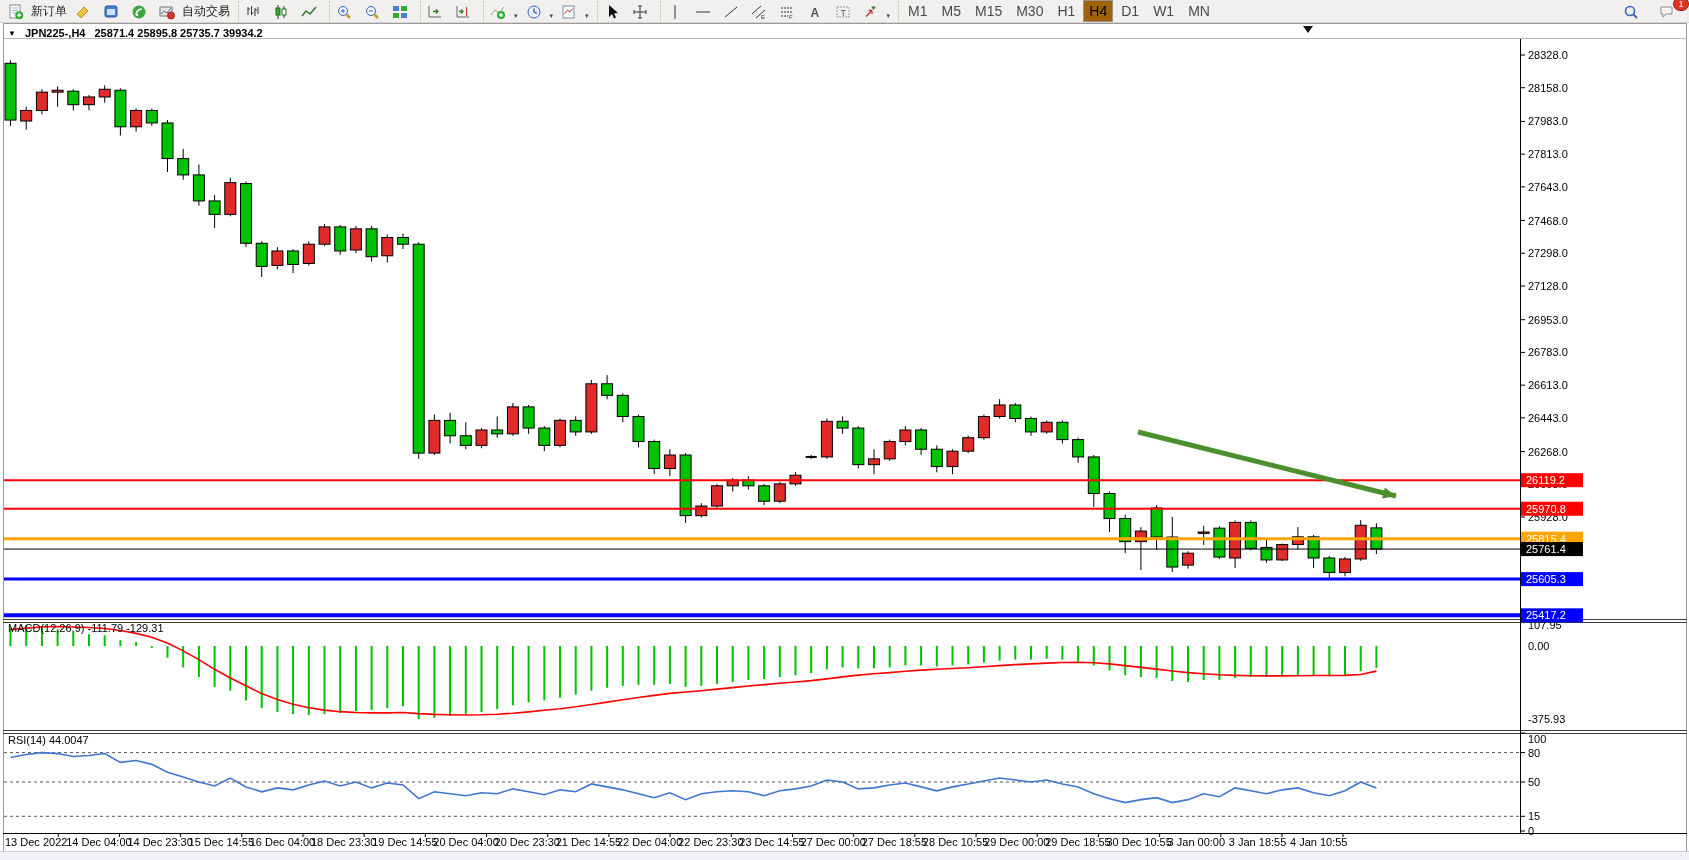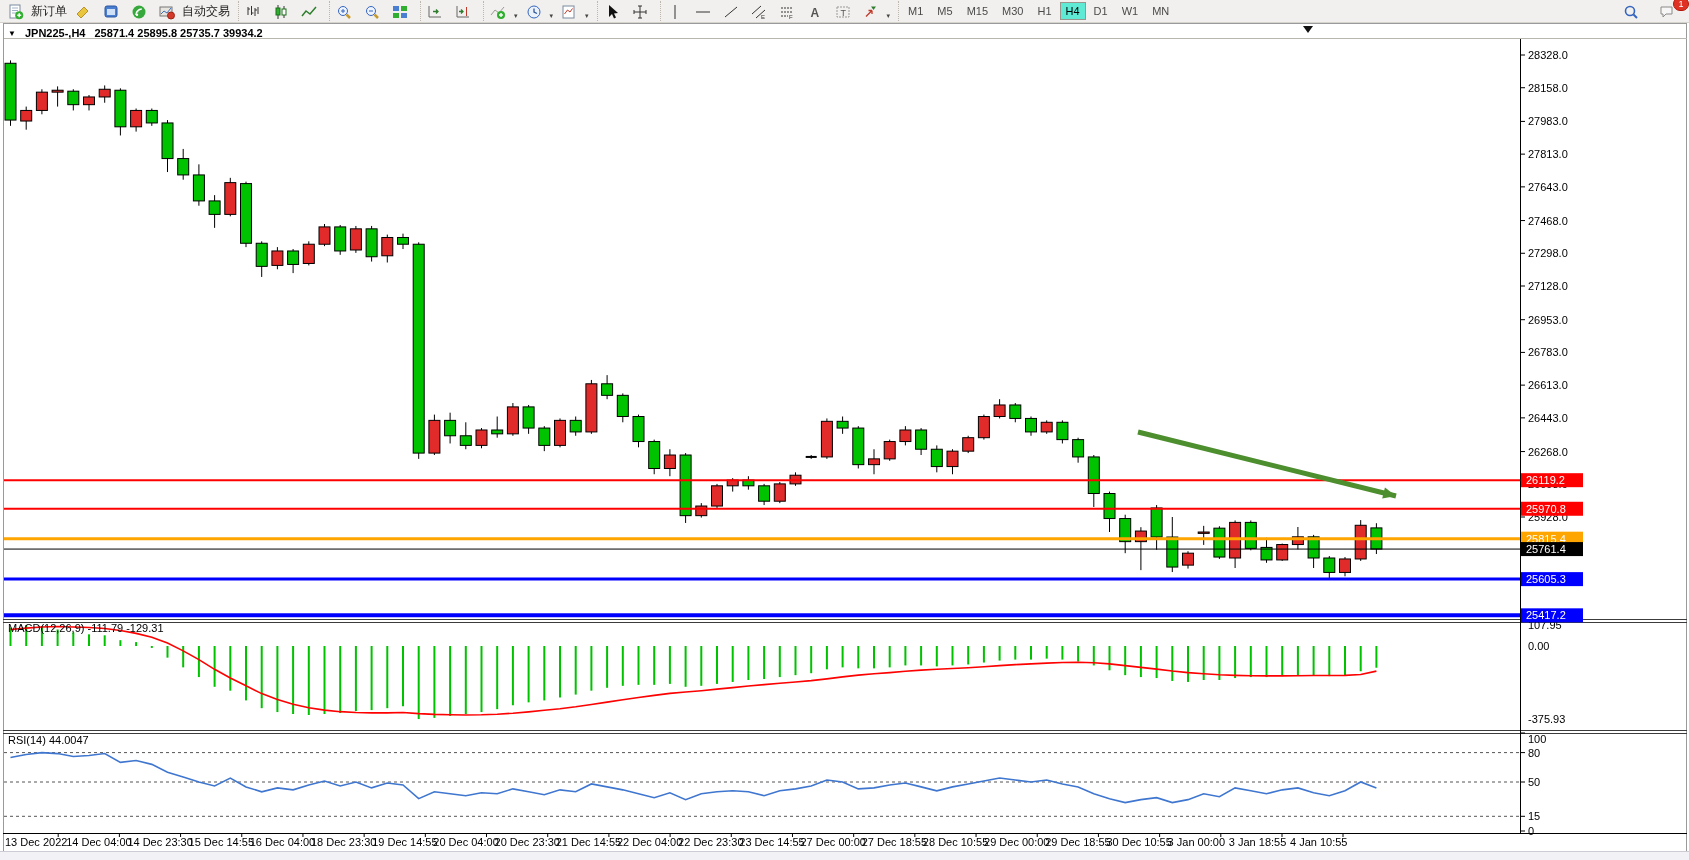--- a/index.html
+++ b/index.html
@@ -7,22 +7,22 @@
   .screen{position:relative;width:1689px;height:860px;background:#fff;overflow:hidden;}
   
   .toolbar{position:absolute;left:0;top:0;width:1689px;height:23px;background:#f2f0ee;
            border-bottom:1px solid #d7d3cd;display:flex;align-items:center;padding-left:2px;box-sizing:border-box;z-index:5;}
   .tb-group{display:flex;align-items:center;height:20px;padding:0 2px;border-left:1px dotted #bcb6ad;margin-left:2px;}
   .tb-group:first-child{border-left:none;margin-left:0;}
   .tb-btn{display:flex;align-items:flex-end;gap:7px;height:18px;min-width:20px;padding:0 3px;border:1px solid transparent;cursor:default;}
   .tb-btn .ico{width:16px;height:16px;}
   .tb-label{font-size:12px;color:#1c1c1c;white-space:nowrap;}
   .dd-caret{font-size:7px;color:#444;margin-left:1px;}
-  .tf-btn{font-size:11px;color:#4a4a4a;padding:2px 5px;border:1px solid transparent;margin:0 1px;}
-  .tf-active{background:#5eead4;border:1px solid #9b968d;color:#000;}
+  .tf-btn{font-size:14px;color:#4a4a4a;padding:2px 5px;border:1px solid transparent;margin:0 1px;}
+  .tf-active{background:#a16207;border:1px solid #9b968d;color:#000;}
   .tb-right{margin-left:auto;display:flex;align-items:center;margin-right:6px;gap:8px;}
   .chat-wrap{position:relative;}
   .badge{position:absolute;top:-5px;right:-7px;background:#e03224;color:#fff;border-radius:8px;
          font-size:9px;line-height:12px;min-width:8px;padding:0 3px;text-align:center;border:1px solid #b3170c;}
   
   .chart-frame{position:absolute;left:3px;top:23px;width:1684px;height:829px;border:1px solid #9a9a9a;background:#fff;box-sizing:border-box;}
   .titlebar{position:absolute;left:8px;top:26px;height:14px;display:flex;align-items:center;gap:9px;
             font-size:11px;font-weight:700;color:#000;z-index:4;}
   .titlebar .caret{font-size:8px;}
   .shift-marker{position:absolute;left:1303px;top:26px;width:0;height:0;z-index:4;

